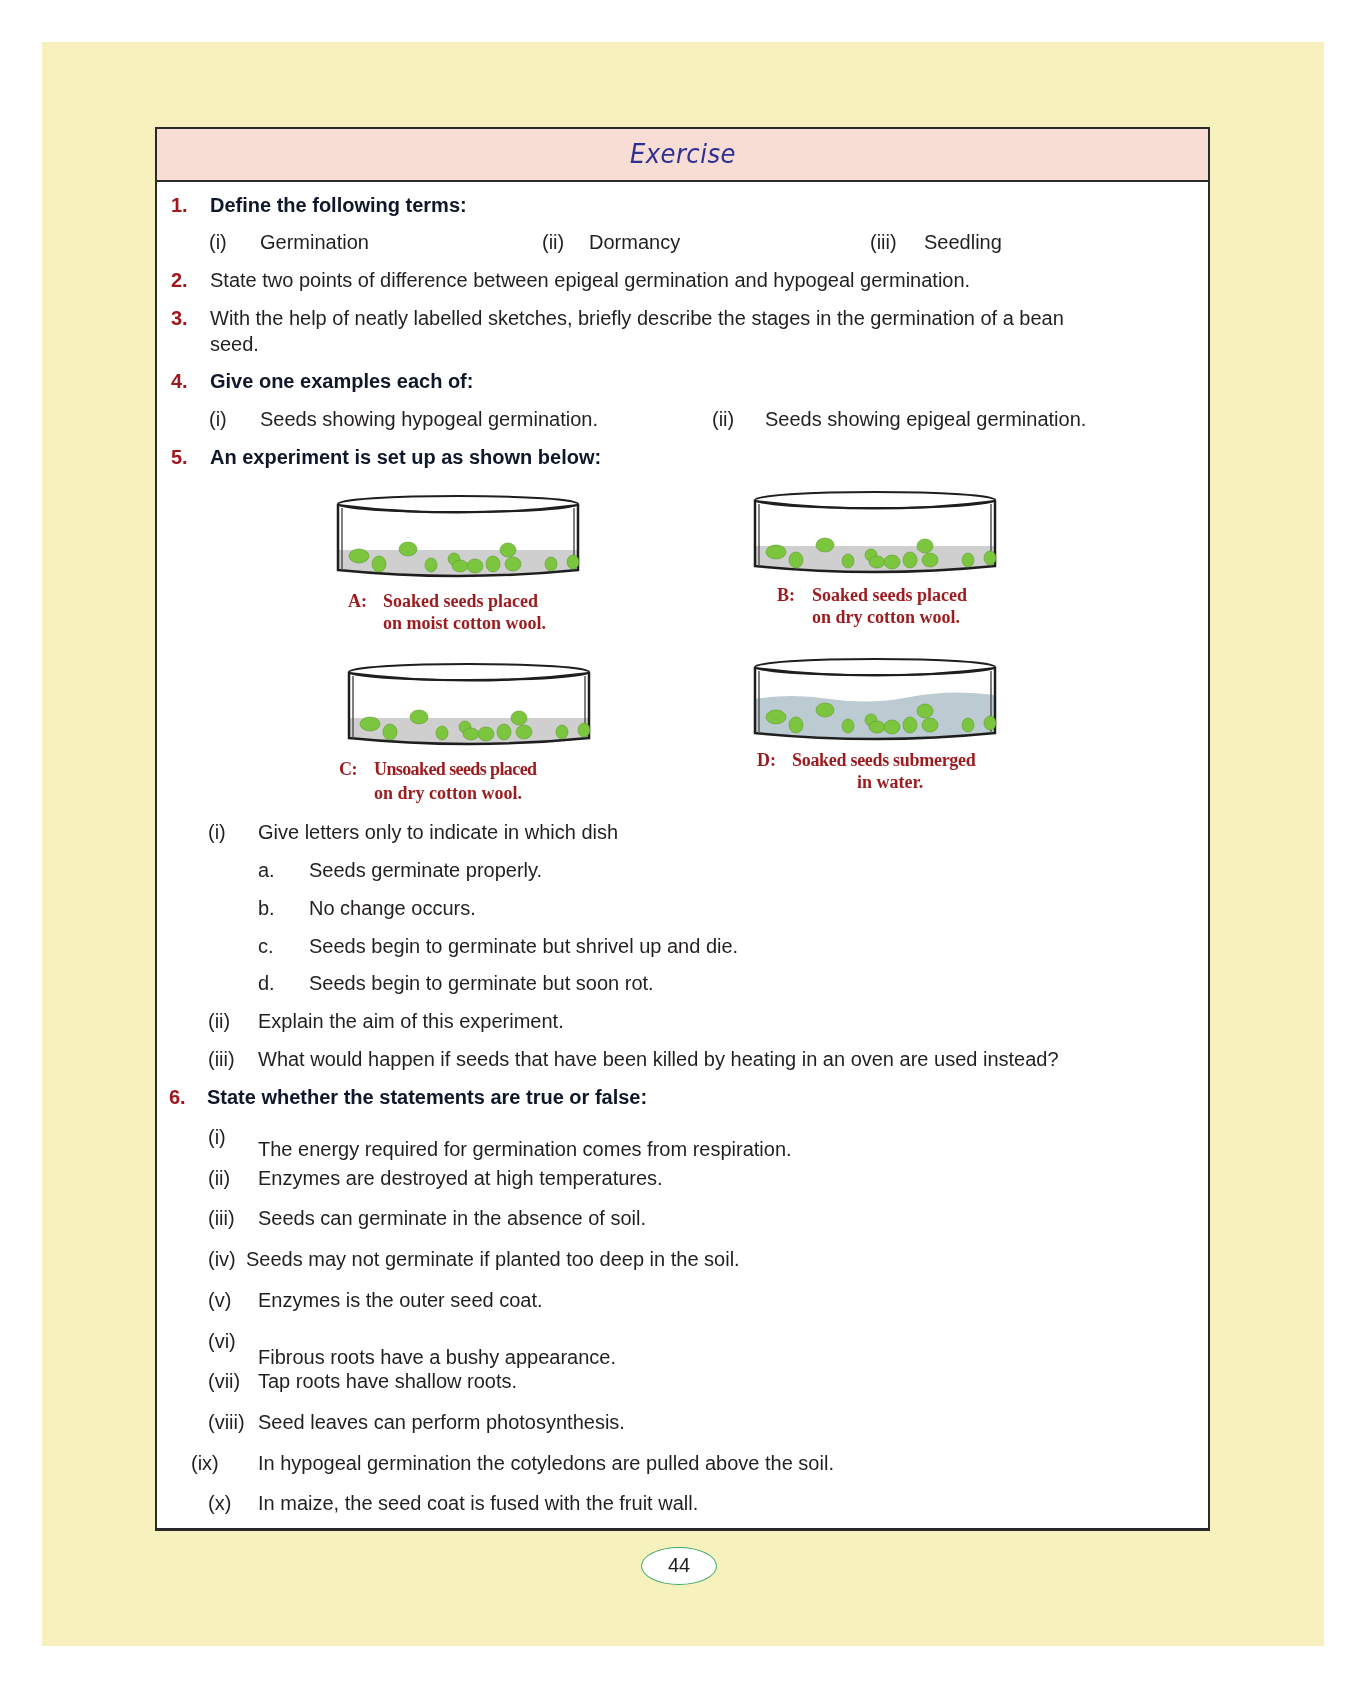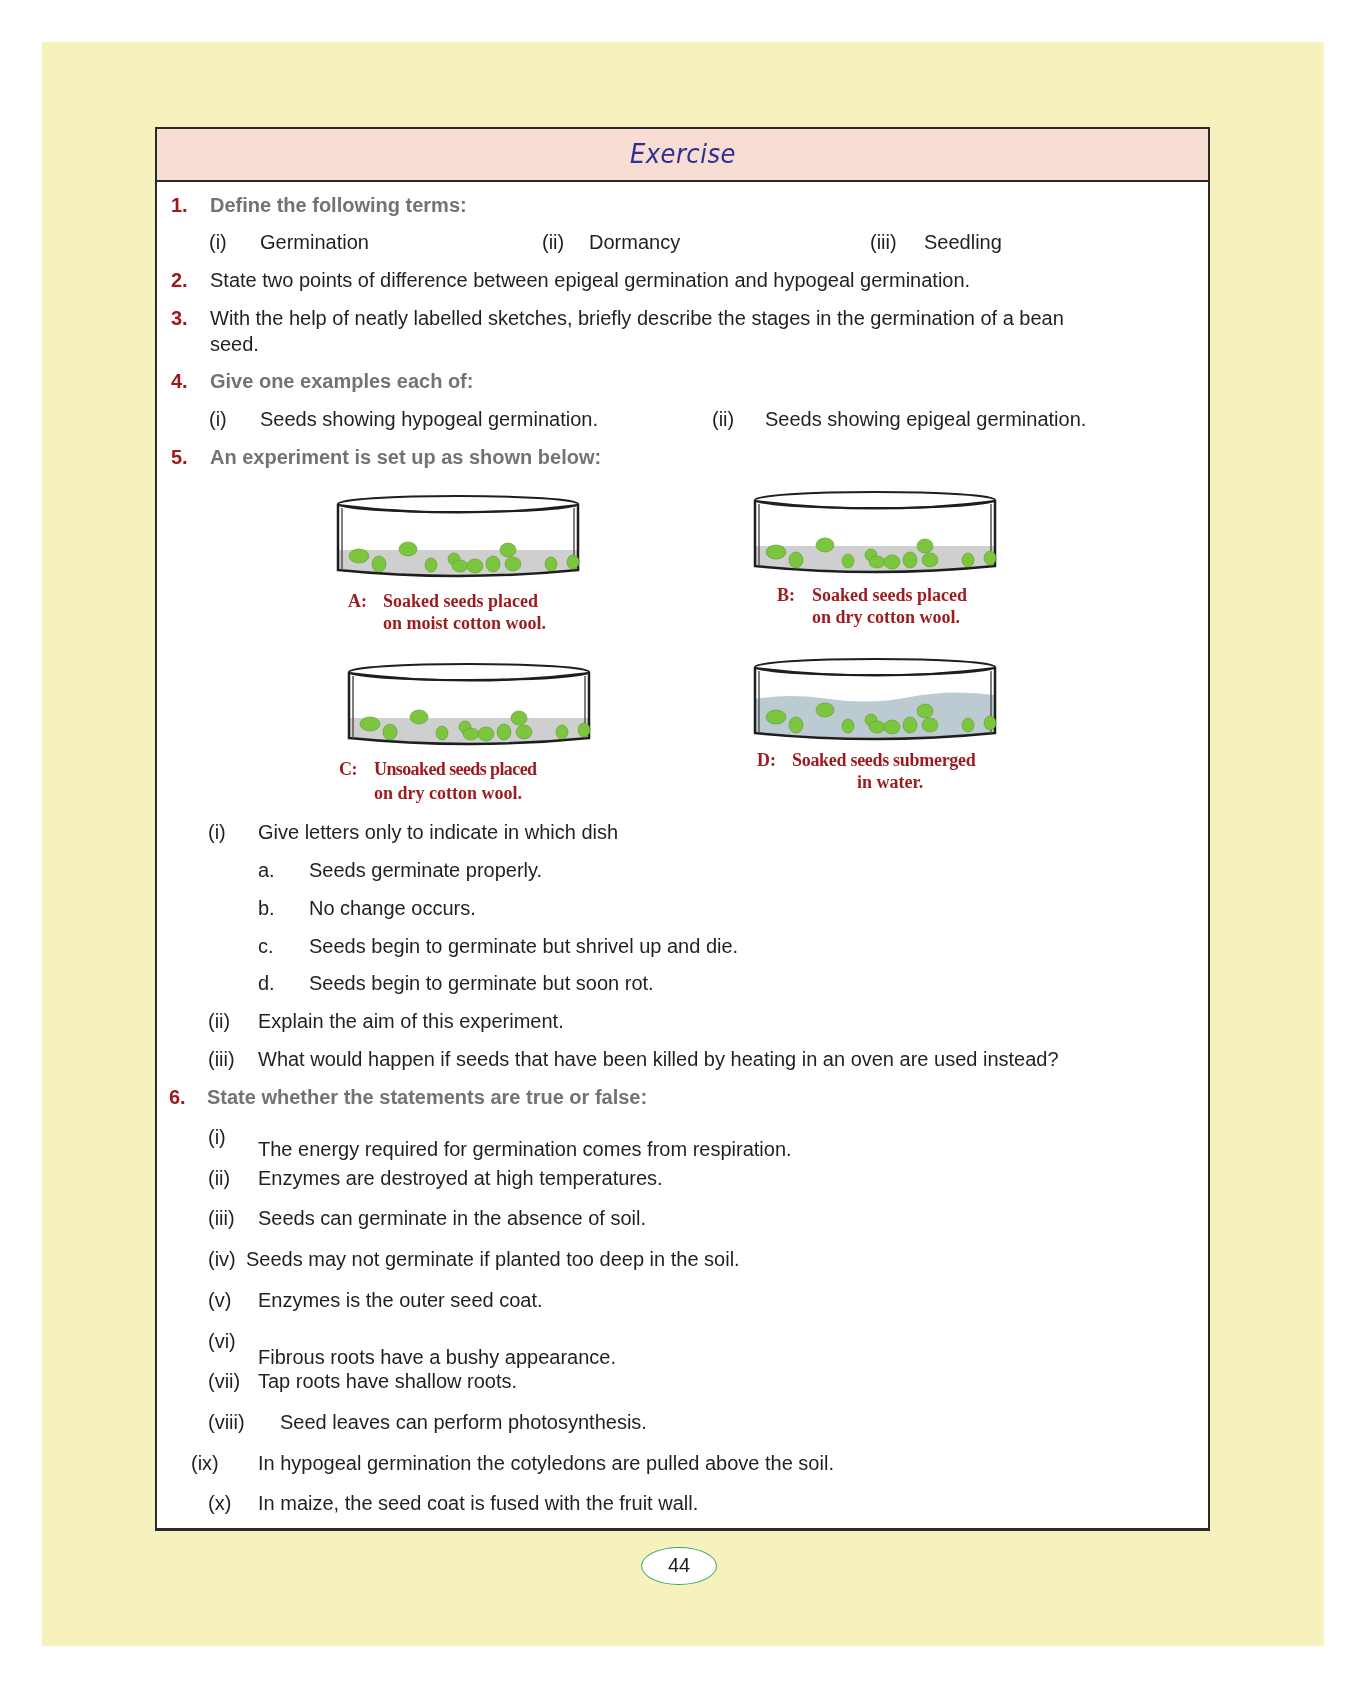--- a/index.html
+++ b/index.html
@@ -7,21 +7,21 @@
          font-family:"Liberation Sans", sans-serif; color:#231f20; }
   .page-bg { position:absolute; left:42px; top:42px; width:1282px; height:1604px; background:#f7f2bd; }
   .box { position:absolute; left:155px; top:127px; width:1055px; height:1404px; background:#ffffff;
          border:2px solid #2a2a2a; border-bottom-width:3px; box-sizing:border-box;text-decoration:underline; }
   .box-header { position:absolute; left:0; top:0; right:0; height:51px; background:#f7ddd4;
          border-bottom:2px solid #2a2a2a; text-align:center; }
   .box-title { display:inline-block; margin-top:9px; font-family:"DejaVu Sans", sans-serif; font-style:italic;
          font-size:27px; color:#2e3192; letter-spacing:0.5px; transform:scaleX(0.9); }
   .t { position:absolute; font-size:20px; line-height:24px; white-space:nowrap; }
   .q-num { position:absolute; font-size:20px; line-height:24px; font-weight:bold; color:#a0181c; }
-  .q-red { color:#737373; font-weight:bold; }
+  .q-red { color:#0f172a; font-weight:bold; }
   .dish { position:absolute; }
   .cap { position:absolute; font-family:"Liberation Serif", serif; font-weight:bold; font-size:18px; line-height:22px;
          color:#9b1b1e; white-space:nowrap; }
   .page-num { position:absolute; left:641px; top:1547px; width:76px; height:38px; border:1.5px solid #3aa86a;
          border-radius:50%; background:#ffffff; box-sizing:border-box; text-align:center; font-size:20px; line-height:35px; color:#231f20; }
 </style>
 </head>
 <body>
 
 <div class="page-bg"></div>
@@ -181,20 +181,20 @@
     <span class="t" style="left: 258px; top: 1206.4px;">Seeds can germinate in the absence of soil.</span>
     <span class="t" style="left: 208px; top: 1247.1px;">(iv)</span>
     <span class="t" style="left: 246px; top: 1247.1px;">Seeds may not germinate if planted too deep in the soil.</span>
     <span class="t" style="left: 208px; top: 1287.8px;">(v)</span>
     <span class="t" style="left: 258px; top: 1287.8px;">Enzymes is the outer seed coat.</span>
     <span class="t" style="left: 208px; top: 1328.5px;">(vi)</span>
     <span class="t" style="left: 258px; top: 1328.5px; margin-top: 16px;">Fibrous roots have a bushy appearance.</span>
     <span class="t" style="left: 208px; top: 1369.2px;">(vii)</span>
     <span class="t" style="left: 258px; top: 1369.2px;">Tap roots have shallow roots.</span>
     <span class="t" style="left: 208px; top: 1409.9px;">(viii)</span>
-    <span class="t" style="left: 258px; top: 1409.9px; margin-left: 22px;">Seed leaves can perform photosynthesis.</span>
+    <span class="t" style="left: 258px; top: 1409.9px;">Seed leaves can perform photosynthesis.</span>
     <span class="t" style="left: 191px; top: 1450.6px;">(ix)</span>
     <span class="t" style="left: 258px; top: 1450.6px;">In hypogeal germination the cotyledons are pulled above the soil.</span>
     <span class="t" style="left: 208px; top: 1491.3px;">(x)</span>
     <span class="t" style="left: 258px; top: 1491.3px;">In maize, the seed coat is fused with the fruit wall.</span>
   </div>
 
 <div class="page-num">44</div>
 
 </body></html>

